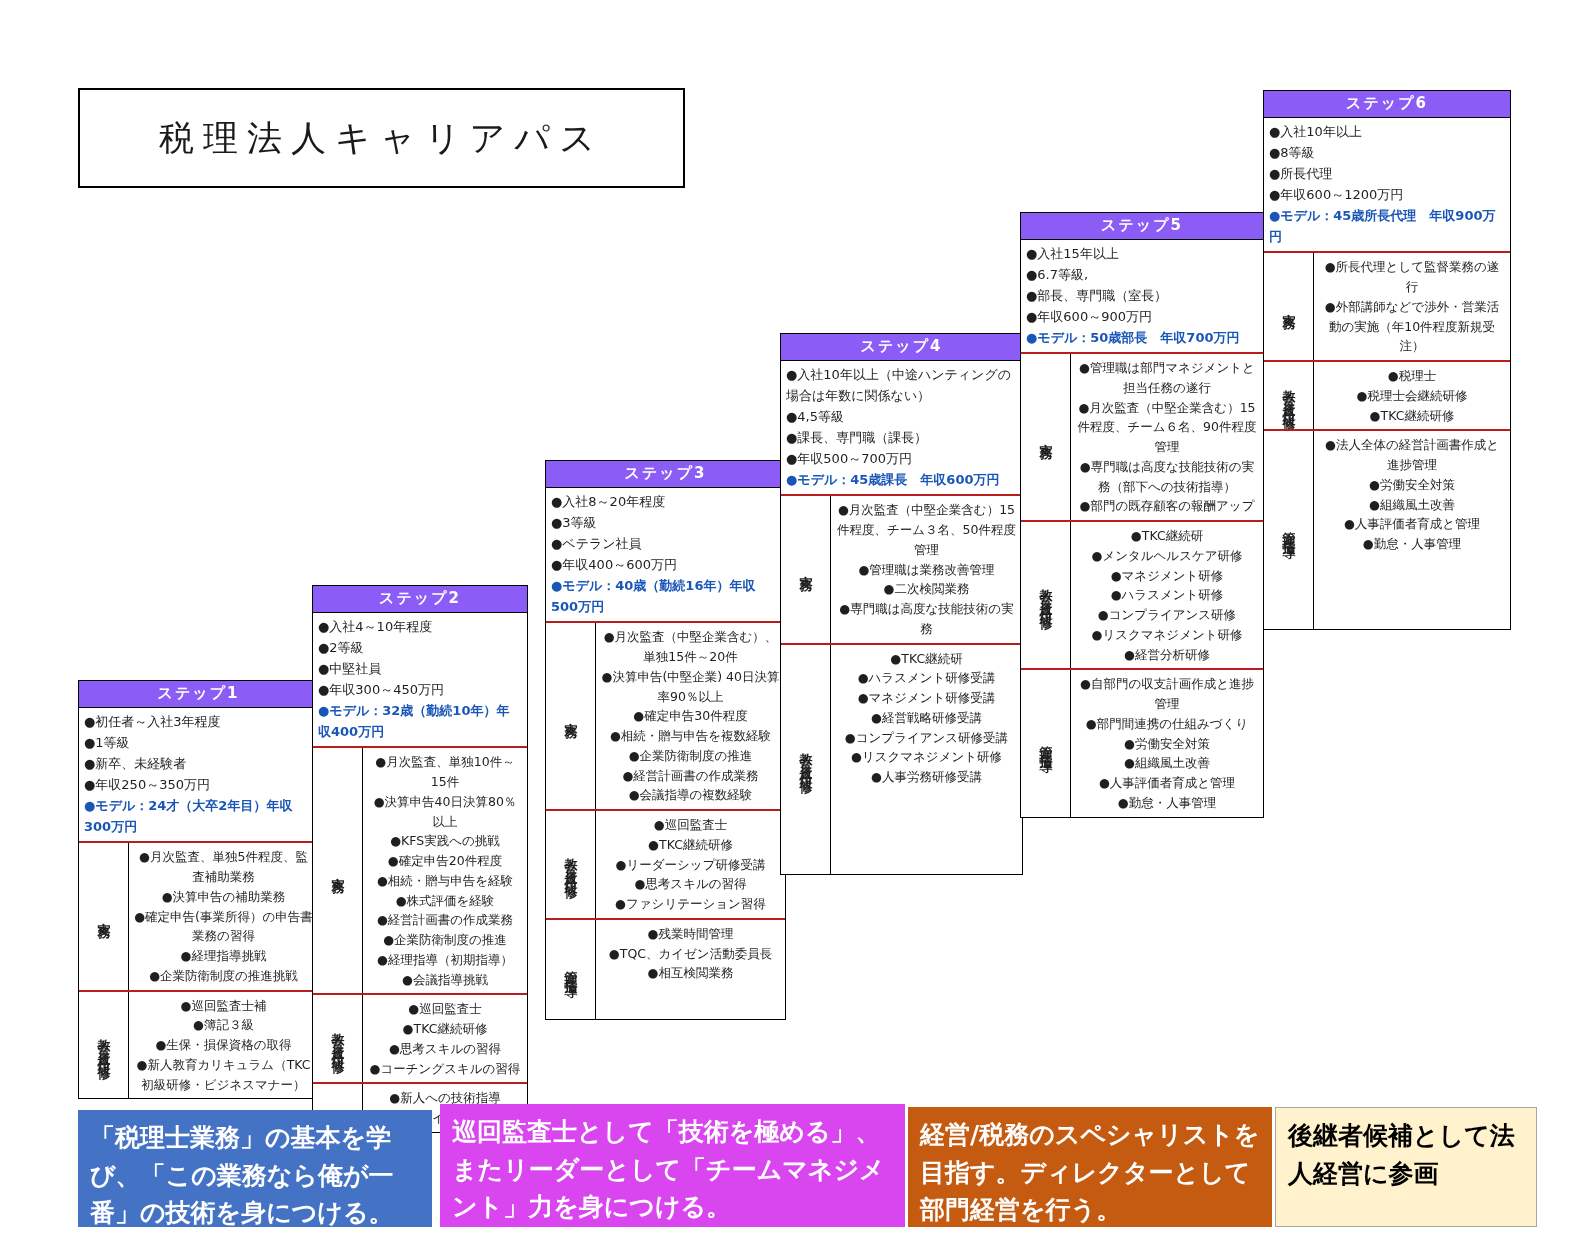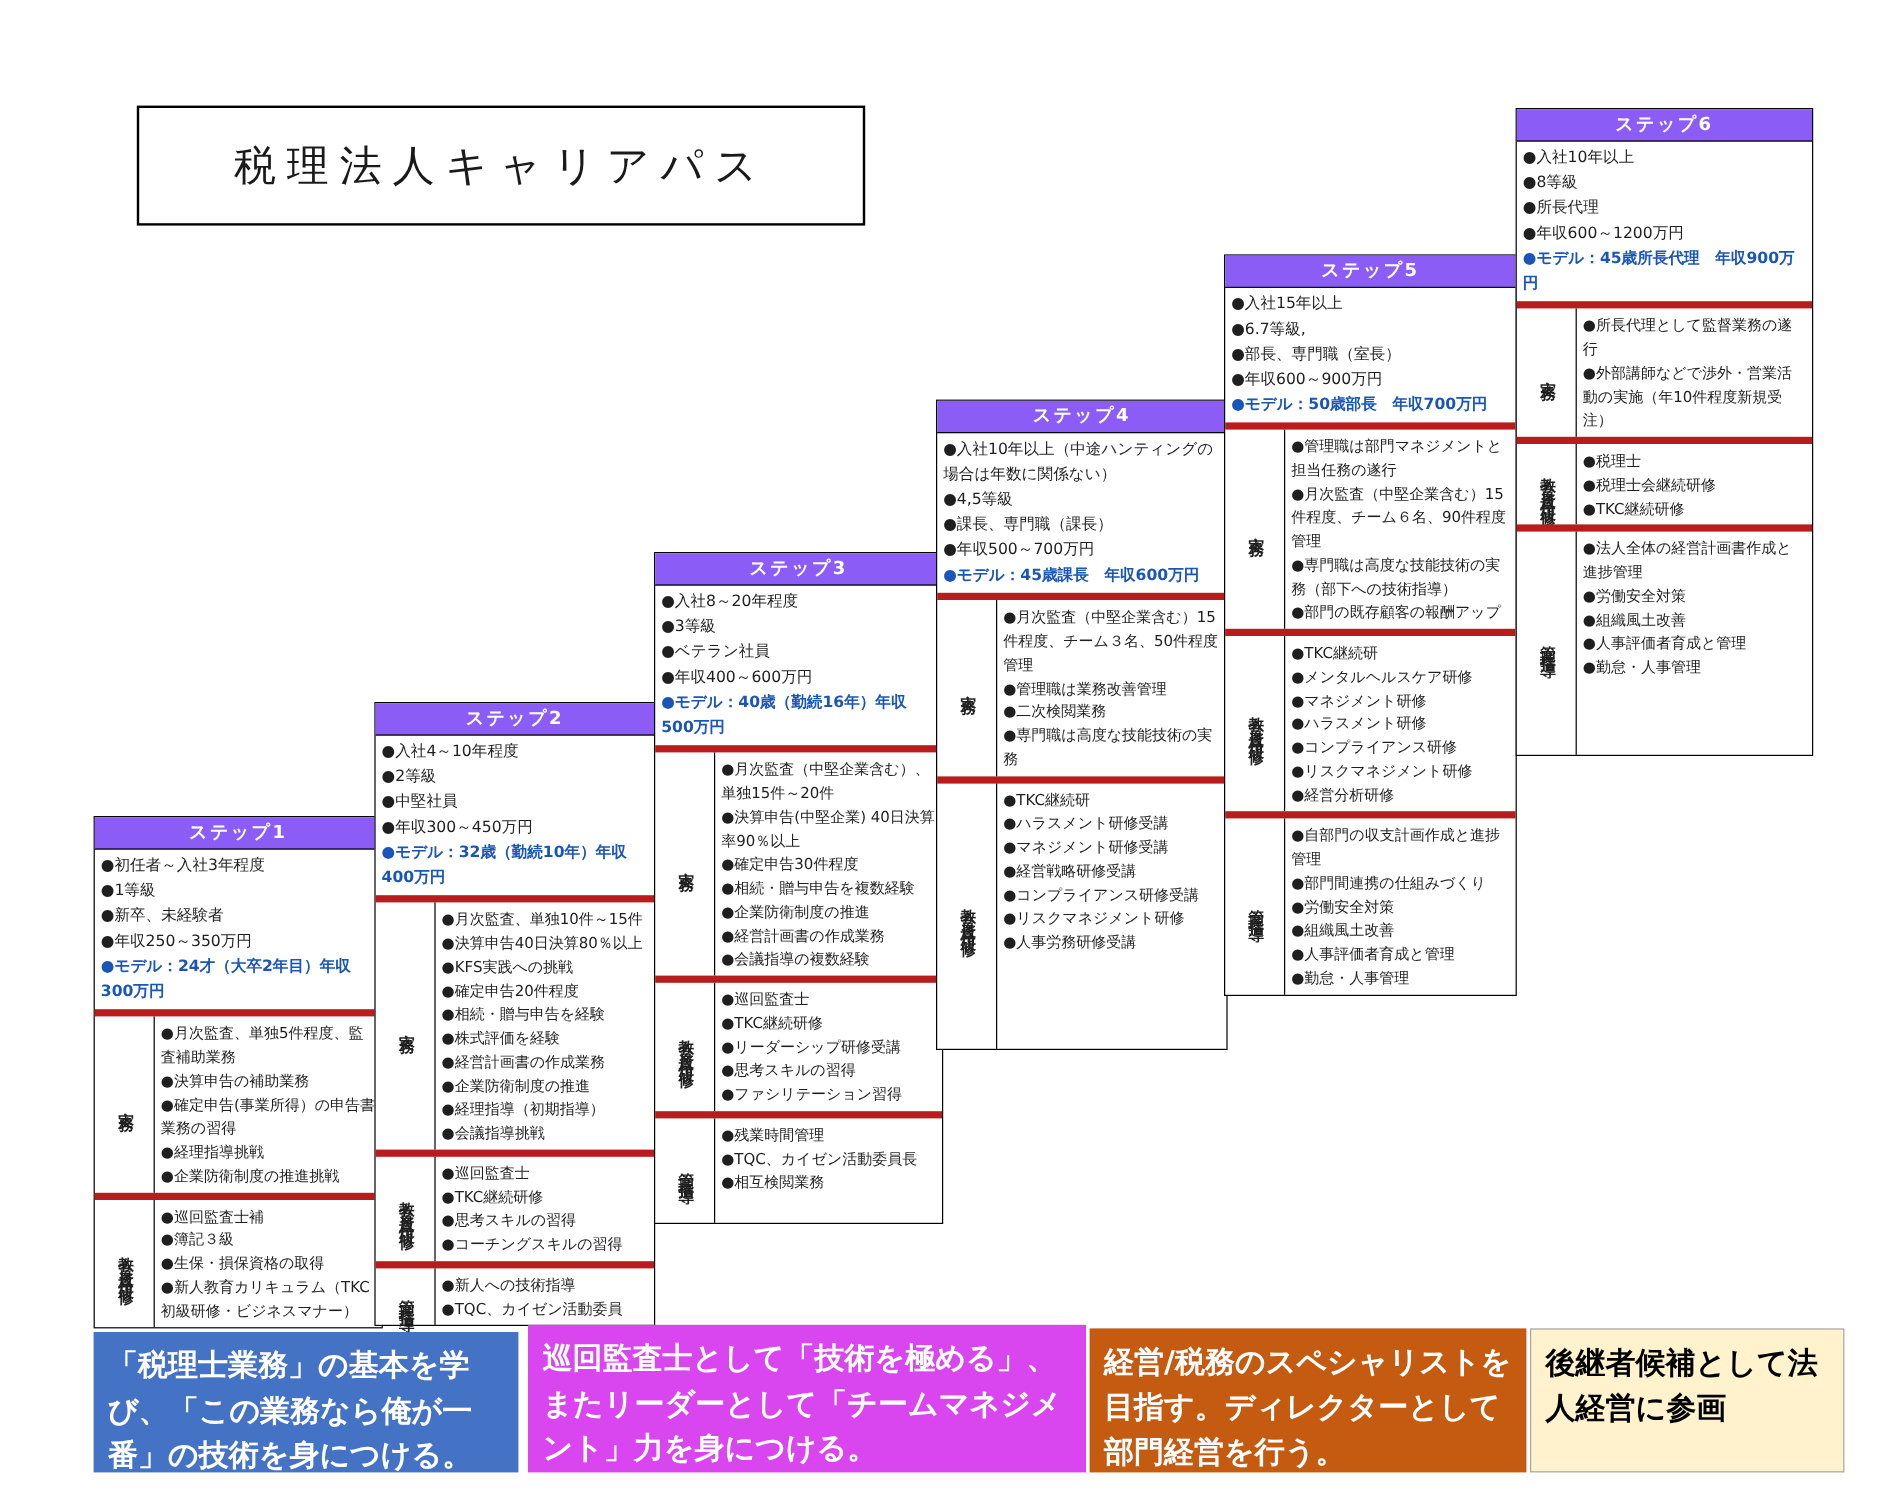--- a/index.html
+++ b/index.html
@@ -3,37 +3,37 @@
 <meta charset="utf-8">
 <style>
   html,body{margin:0;padding:0;background:#fff;}
   body{font-family:"DejaVu Sans","Liberation Sans",sans-serif;}
   #canvas{position:relative;width:1586px;height:1260px;background:#ffffff;overflow:hidden;}
 
   .title-box{
     position:absolute;left:78px;top:88px;width:607px;height:100px;
     border:2px solid #000;box-sizing:border-box;
     display:flex;align-items:center;justify-content:center;
-    font-size:35px;letter-spacing:9px;color:#1a1a1a;margin-left:36px;
+    font-size:35px;letter-spacing:9px;color:#1a1a1a;
   }
 
   .step-box{
     position:absolute;background:#fff;border:1.5px solid #000;
     box-sizing:border-box;display:flex;flex-direction:column;
   }
   .step-header{
     background:#8b5cf6;color:#fff;font-weight:bold;font-size:15px;
     text-align:center;padding:3px 0 4px;border-bottom:1px solid #000;
     letter-spacing:2px;flex:0 0 auto;
   }
   .profile{padding:3px 5px 4px;flex:0 0 auto;}
   .profile-line{font-size:13px;line-height:1.62;color:#1f1f1f;}
   .model-line{color:#1a56b8;font-weight:bold;}
 
-  .section-row{display:flex;border-top:6px solid #b91c1c;flex:0 0 auto;}
+  .section-row{display:flex;border-top:2px solid #b91c1c;flex:0 0 auto;text-align:center;}
   .section-row:last-child{flex:1 0 auto;}
   .section-label{
     flex:0 0 50px;max-width:50px;border-right:1px solid #000;
     display:flex;align-items:center;justify-content:center;
     writing-mode:vertical-rl;text-orientation:mixed;
     font-weight:bold;font-size:13px;letter-spacing:4px;color:#1f1f1f;
     padding:8px 2px;box-sizing:border-box;
   }
   .section-items{flex:1 1 auto;padding:4px 5px;}
   .bullet-item{font-size:12.5px;line-height:1.58;color:#1f1f1f;}
@@ -79,21 +79,21 @@
         <div class="section-row">
           <div class="section-label">教育・資格・研修</div>
           <div class="section-items">
             <div class="bullet-item">●巡回監査士補</div>
             <div class="bullet-item">●簿記３級</div>
             <div class="bullet-item">●生保・損保資格の取得</div>
             <div class="bullet-item">●新人教育カリキュラム（TKC初級研修・ビジネスマナー）</div>
           </div>
         </div>
       </div>
-      <div class="step-box" style="left: 312px; top: 585px; width: 234px; min-height: 487px;">
+      <div class="step-box" style="left: 312px; top: 585px; width: 216px; min-height: 487px;">
         <div class="step-header">ステップ2</div>
         <div class="profile">
           <div class="profile-line">●入社4～10年程度</div>
           <div class="profile-line">●2等級</div>
           <div class="profile-line">●中堅社員</div>
           <div class="profile-line">●年収300～450万円</div>
           <div class="profile-line model-line">●モデル：32歳（勤続10年）年収400万円</div>
         </div>
         <div class="section-row">
           <div class="section-label">実務</div>

